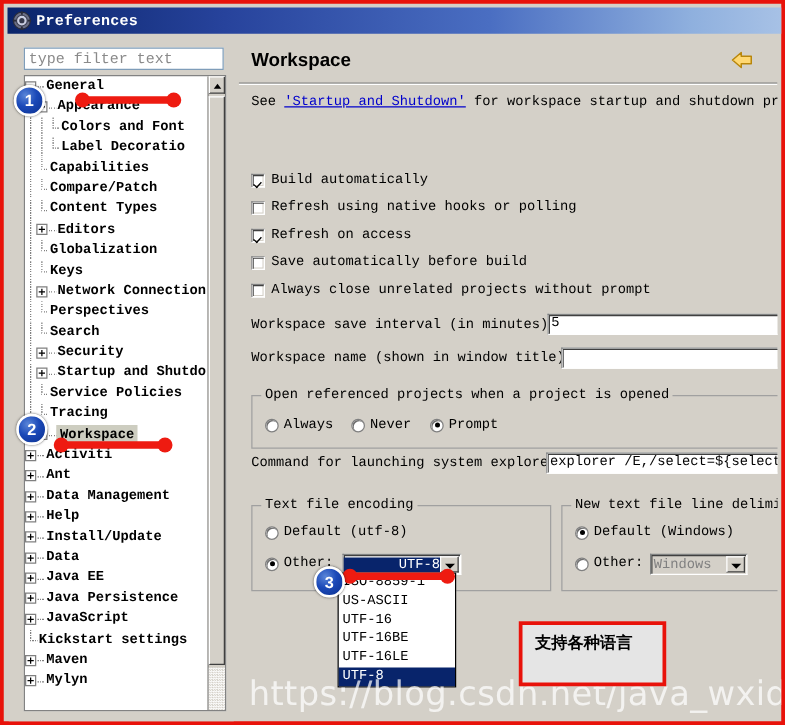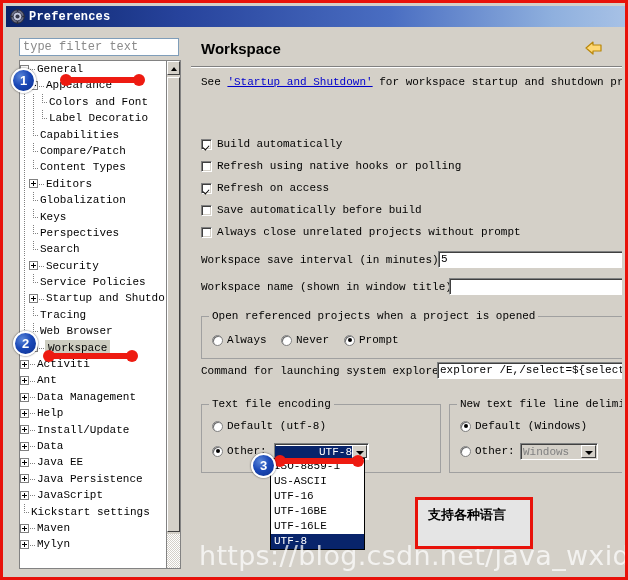--- a/index.html
+++ b/index.html
@@ -52,20 +52,21 @@
     font-size:12px;
     color:#8a8a8a;
     font-family:"Liberation Mono","DejaVu Sans Mono",monospace;
   }
   .treebox{
     position:absolute;left:12px;top:32px;width:162px;height:509px;
     background:#ffffff;
     border:1px solid #828282;
     box-sizing:border-box;
     overflow:hidden;
+    font-weight:bold;
   }
   .tree{
     position:absolute;left:0;top:0;width:146px;height:100%;
     overflow:hidden;
   }
   .trow{
     height:16.4px;line-height:16.4px;white-space:nowrap;
     font-size:11px;
     font-family:"Liberation Mono","DejaVu Sans Mono",monospace;
     position:relative;
@@ -356,59 +357,59 @@
             <span class="tlabel">Globalization</span>
           </div>
           <div class="trow">
             <span class="guide v"></span>
             <span class="guide leaf"></span>
             <span class="tw" style="width:1px"></span>
             <span class="tlabel">Keys</span>
           </div>
           <div class="trow">
             <span class="guide v"></span>
+            <span class="tog plus"></span>
+            <span class="dotlead"></span>
+            <span class="tlabel">Network Connection</span>
+          </div>
+          <div class="trow">
+            <span class="guide v"></span>
             <span class="guide leaf"></span>
             <span class="tw" style="width:1px"></span>
             <span class="tlabel">Perspectives</span>
           </div>
           <div class="trow">
             <span class="guide v"></span>
             <span class="guide leaf"></span>
             <span class="tw" style="width:1px"></span>
             <span class="tlabel">Search</span>
           </div>
           <div class="trow">
             <span class="guide v"></span>
             <span class="tog plus"></span>
             <span class="dotlead"></span>
             <span class="tlabel">Security</span>
           </div>
           <div class="trow">
             <span class="guide v"></span>
+            <span class="tog plus"></span>
+            <span class="dotlead"></span>
+            <span class="tlabel">Startup and Shutdo</span>
+          </div>
+          <div class="trow">
+            <span class="guide v"></span>
             <span class="guide leaf"></span>
             <span class="tw" style="width:1px"></span>
             <span class="tlabel">Service Policies</span>
           </div>
           <div class="trow">
             <span class="guide v"></span>
-            <span class="tog plus"></span>
-            <span class="dotlead"></span>
-            <span class="tlabel">Startup and Shutdo</span>
-          </div>
-          <div class="trow">
-            <span class="guide v"></span>
             <span class="guide leaf"></span>
             <span class="tw" style="width:1px"></span>
             <span class="tlabel">Tracing</span>
-          </div>
-          <div class="trow">
-            <span class="guide v"></span>
-            <span class="guide leaf"></span>
-            <span class="tw" style="width:1px"></span>
-            <span class="tlabel">Web Browser</span>
           </div>
           <div class="trow">
             <span class="guide v"></span>
             <span class="tog plus"></span>
             <span class="dotlead"></span>
             <span class="tlabel sel">Workspace</span>
           </div>
           <div class="trow">
             <span class="tog plus"></span>
             <span class="dotlead"></span>

